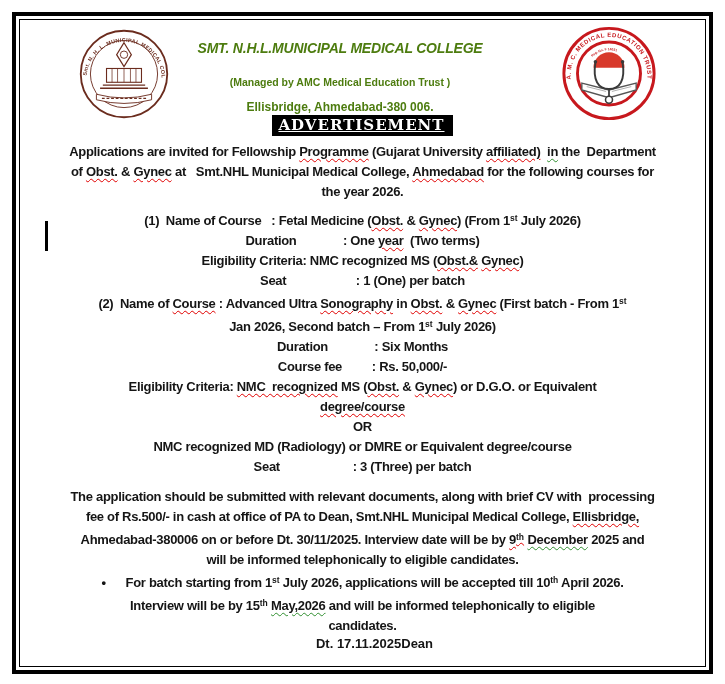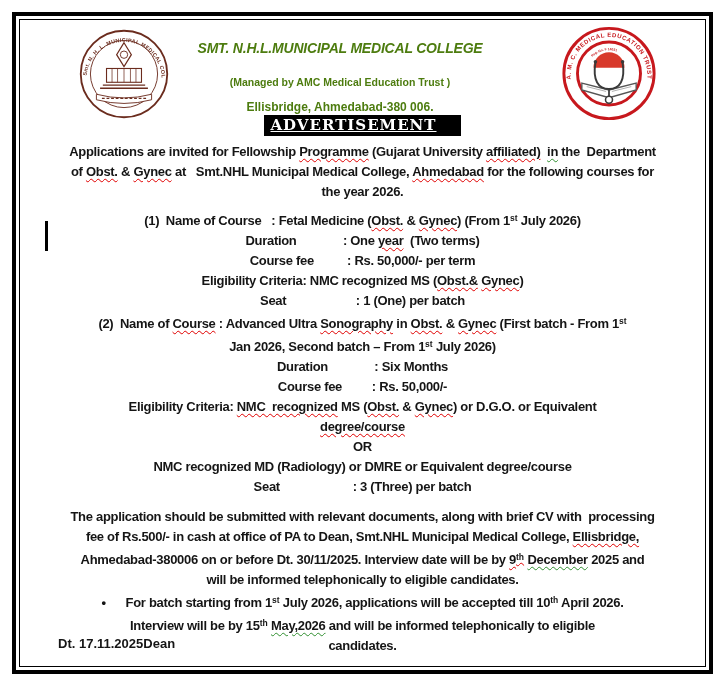--- a/index.html
+++ b/index.html
@@ -12,38 +12,38 @@
   .logo-right{position:absolute;left:556px;top:25px;width:106px;height:97px;}
 
   .head-text{position:absolute;left:130px;top:40px;width:420px;text-align:center;color:#4d7c0f;}
   .college{font-style:italic;font-weight:bold;font-size:14px;letter-spacing:-0.2px;}
   .managed{font-weight:bold;font-size:10.5px;margin-top:20px;}
   .address{font-weight:bold;font-size:12px;margin-top:12px;}
 
   .adv-wrap{position:absolute;top:115px;left:0;right:0;text-align:center;}
   .adv{display:inline-block;background:#000000;color:#ffffff;
        font-family:"DejaVu Serif",serif;font-weight:bold;font-size:15px;
-       letter-spacing:1px;text-decoration:underline;padding:1px 24px 2px 6px;}
+       letter-spacing:1px;text-decoration:underline;padding:1px 8px 2px 6px;}
 
   .caret{position:absolute;left:45px;top:221px;width:3px;height:30px;background:#000;}
 
   .body{position:absolute;top:142px;left:20px;right:20px;}
   .line{text-align:center;white-space:pre-wrap;font-weight:bold;font-size:13px;
         line-height:20px;color:#151515;letter-spacing:-0.3px;}
   .mt6{margin-top:6px;}
   .mt10{margin-top:10px;}
 
   .sup{font-size:8.5px;vertical-align:4px;letter-spacing:0;}
   .wavy-red{text-decoration-line:underline;text-decoration-style:wavy;
             text-decoration-color:#e00000;text-decoration-thickness:1px;text-underline-offset:2px;}
   .wavy-green{text-decoration-line:underline;text-decoration-style:wavy;
             text-decoration-color:#2f8f2f;text-decoration-thickness:1px;text-underline-offset:2px;}
 
   .footer{position:absolute;left:58px;right:34px;top:636px;display:flex;
-          justify-content:flex-start;font-weight:bold;font-size:13px;color:#151515;}
+          justify-content:center;font-weight:bold;font-size:13px;color:#151515;}
 </style>
 </head>
 <body>
 
 <div class="page">
   <div class="border-outer">
     <div class="border-inner"></div>
   </div>
 
   <svg class="logo-left" viewBox="0 0 100 100">
@@ -106,21 +106,20 @@
 
   <div class="caret"></div>
 
   <div class="body">
     <div class="line"><span>Applications are invited for Fellowship </span><span class="wavy-red">Programme</span><span> (Gujarat University </span><span class="wavy-red">affiliated)</span><span>  </span><span class="wavy-green">in</span><span> the  Department</span></div>
     <div class="line"><span>of </span><span class="wavy-red">Obst.</span><span> &amp; </span><span class="wavy-red">Gynec</span><span> at   Smt.NHL Municipal Medical College, </span><span class="wavy-red">Ahmedabad</span><span> for the following courses for</span></div>
     <div class="line"><span>the year 2026.</span></div>
 
     <div class="line mt6"><span>(1)  Name of Course   : Fetal Medicine (</span><span class="wavy-red">Obst.</span><span> &amp; </span><span class="wavy-red">Gynec</span><span>) (From 1</span><span class="sup">st</span><span> July 2026)</span></div>
     <div class="line"><span>Duration              : One </span><span class="wavy-red">year</span><span>  (Two terms)</span></div>
-    <div class="line"><span>Course fee          : Rs. 50,000/- per term</span></div>
     <div class="line"><span>Eligibility Criteria: NMC recognized MS (</span><span class="wavy-red">Obst.&amp;</span><span> </span><span class="wavy-red">Gynec</span><span>)</span></div>
     <div class="line"><span>Seat                     : 1 (One) per batch</span></div>
 
     <div class="line"><span>(2)  Name of </span><span class="wavy-red">Course</span><span> : Advanced Ultra </span><span class="wavy-red">Sonography</span><span> in </span><span class="wavy-red">Obst.</span><span> &amp; </span><span class="wavy-red">Gynec</span><span> (First batch - From 1</span><span class="sup">st</span></div>
     <div class="line"><span>Jan 2026, Second batch – From 1</span><span class="sup">st</span><span> July 2026)</span></div>
     <div class="line"><span>Duration              : Six Months</span></div>
     <div class="line"><span>Course fee         : Rs. 50,000/-</span></div>
     <div class="line"><span>Eligibility Criteria: </span><span class="wavy-red">NMC  recognized</span><span> MS (</span><span class="wavy-red">Obst.</span><span> &amp; </span><span class="wavy-red">Gynec</span><span>) or D.G.O. or Equivalent</span></div>
     <div class="line"><span class="wavy-red">degree/course</span></div>
     <div class="line"><span>OR</span></div>

